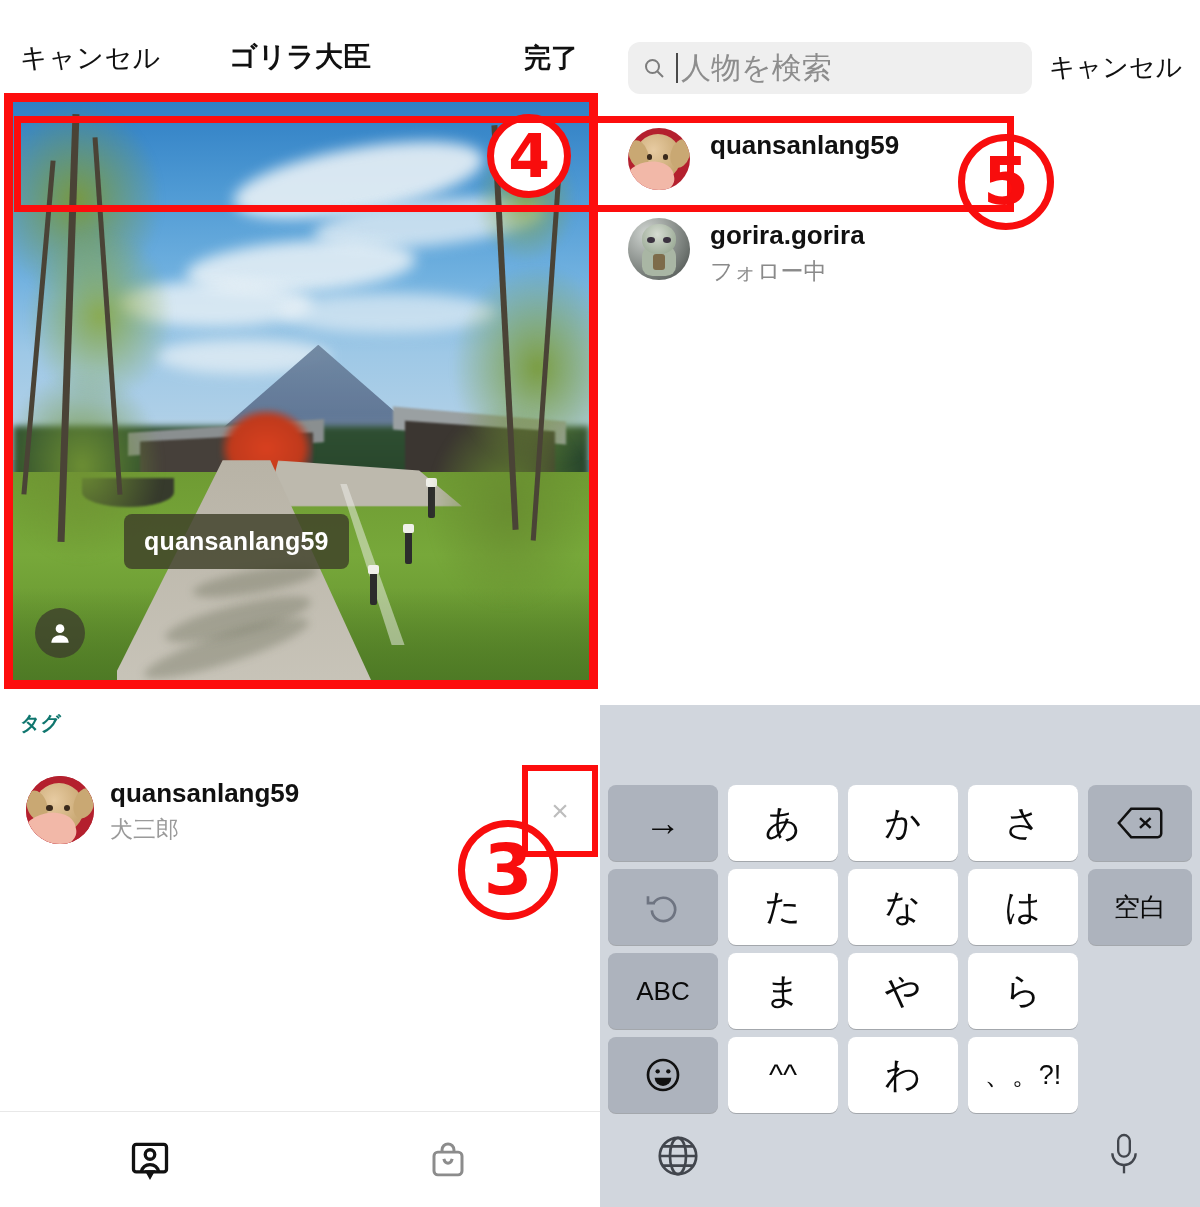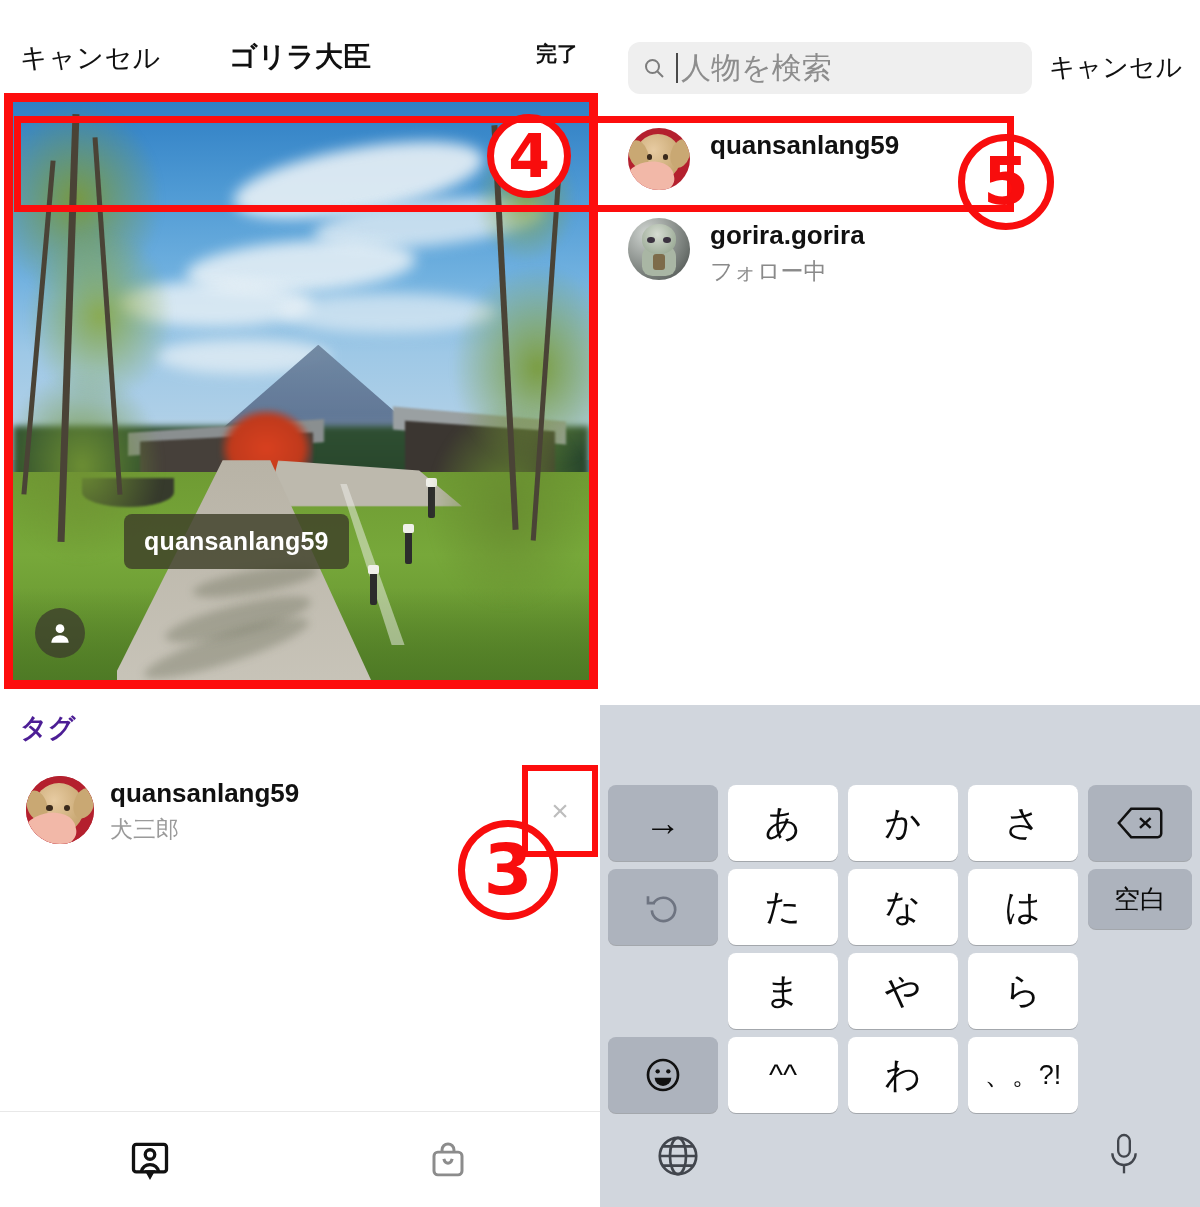--- a/index.html
+++ b/index.html
@@ -10,21 +10,21 @@
     overflow: hidden;
   }
   .screen { position: relative; width: 1200px; height: 1207px; background:#fff; }
 
   
   .left-panel { position: absolute; left: 0; top: 0; width: 600px; height: 1207px; background:#fff; }
 
   .nav-bar { position:absolute; left:0; top:0; width:600px; height:95px; background:#fff; }
   .nav-cancel { position:absolute; left:20px; top:40px; font-size:27px; color:#111; letter-spacing:.5px; }
   .nav-title  { position:absolute; left:0; top:38px; width:600px; text-align:center; font-size:28px; font-weight:bold; color:#111; }
-  .nav-done   { position:absolute; right:22px; top:40px; font-size:21px; font-weight:bold; color:#111; }
+  .nav-done   { position:absolute; right:22px; top:40px; font-size:27px; font-weight:bold; color:#111; }
 
   
   .photo-frame {
     position:absolute; left:4px; top:93px; width:594px; height:596px;
     border:9px solid #fd0d0d; background:#8fb6d8; overflow:hidden;
   }
   .photo { position:absolute; inset:0; overflow:hidden; }
 
   .sky { position:absolute; left:0; top:0; width:100%; height:62%;
          background: linear-gradient(#2f7fc4 0%, #4f9ad4 25%, #6fb0df 48%, #9ec8e6 70%, #b9d4e8 100%); }
@@ -104,21 +104,21 @@
   .step-circle {
     position:absolute; border-radius:50%; background:#fff; border:7px solid #f80d0d;
     color:#f80d0d; font-weight:bold; display:flex; align-items:center; justify-content:center;
     line-height:1; font-family:"DejaVu Sans", sans-serif;
   }
   .step4 { left:487px; top:114px; width:84px; height:84px; font-size:60px; }
   .step3 { left:458px; top:820px; width:100px; height:100px; font-size:70px; background:transparent; }
   .step5 { left:958px; top:134px; width:96px; height:96px; font-size:66px; background:transparent; }
 
   
-  .tag-section-title { position:absolute; left:20px; top:710px; font-size:27px; font-weight:bold; color:#4c1d95; }
+  .tag-section-title { position:absolute; left:20px; top:710px; font-size:20px; font-weight:bold; color:#0f766e; }
   .tag-row { position:absolute; left:0; top:768px; width:600px; height:90px; }
   .tag-avatar { position:absolute; left:26px; top:8px; width:68px; height:68px; border-radius:50%; overflow:hidden; background:#b21f2d; }
   .tag-name { position:absolute; left:110px; top:10px; font-size:26px; font-weight:bold; color:#111; }
   .tag-sub  { position:absolute; left:110px; top:46px; font-size:23px; color:#9a9a9a; }
   .remove-x-box { position:absolute; left:522px; top:765px; width:76px; height:92px; border:6px solid #fd0d0d; background:#fff; }
   .remove-x { position:absolute; left:0; top:0; width:100%; height:100%; display:flex;
               align-items:center; justify-content:center; color:#bdbdbd; font-size:30px; }
 
   
   .tab-bar { position:absolute; left:0; bottom:0; width:600px; height:96px; background:#fff; border-top:1px solid #e8e8e8; }
@@ -359,22 +359,23 @@
 
       <div class="key dark" style="left:8px;   top:86px; width:110px; height:76px;">
         <svg width="40" height="40" viewBox="0 0 24 24" fill="none" stroke="#6e7481" stroke-width="1.6">
           <path d="M6.5 9.5A7 7 0 1 1 5.3 14"></path>
             <path d="M3 5.5v4.2h4.2"></path>
         </svg>
       </div>
       <div class="key light" style="left:128px; top:86px; width:110px; height:76px;">た</div>
       <div class="key light" style="left:248px; top:86px; width:110px; height:76px;">な</div>
       <div class="key light" style="left:368px; top:86px; width:110px; height:76px;">は</div>
-      <div class="key dark small" style="left:488px; top:86px; width:104px; height:60px;">空白</div>
-
+      <div class="key dark small" style="left:488px; top:86px; width:104px; height:76px;">空白</div>
+
+      <div class="key dark small" style="left:8px;  top:170px; width:110px; height:76px;">ABC</div>
       <div class="key light" style="left:128px; top:170px; width:110px; height:76px;">ま</div>
       <div class="key light" style="left:248px; top:170px; width:110px; height:76px;">や</div>
       <div class="key light" style="left:368px; top:170px; width:110px; height:76px;">ら</div>
 
       <div class="key dark" style="left:8px; top:254px; width:110px; height:76px;">
         <svg width="40" height="40" viewBox="0 0 24 24" fill="none" stroke="#111" stroke-width="1.6">
           <circle cx="12" cy="12" r="9"></circle>
           <circle cx="8.8" cy="9.8" r="1.3" fill="#111" stroke="none"></circle>
           <circle cx="15.2" cy="9.8" r="1.3" fill="#111" stroke="none"></circle>
           <path d="M7 13.6h10a5 5 0 0 1-10 0z" fill="#111" stroke="none"></path>

